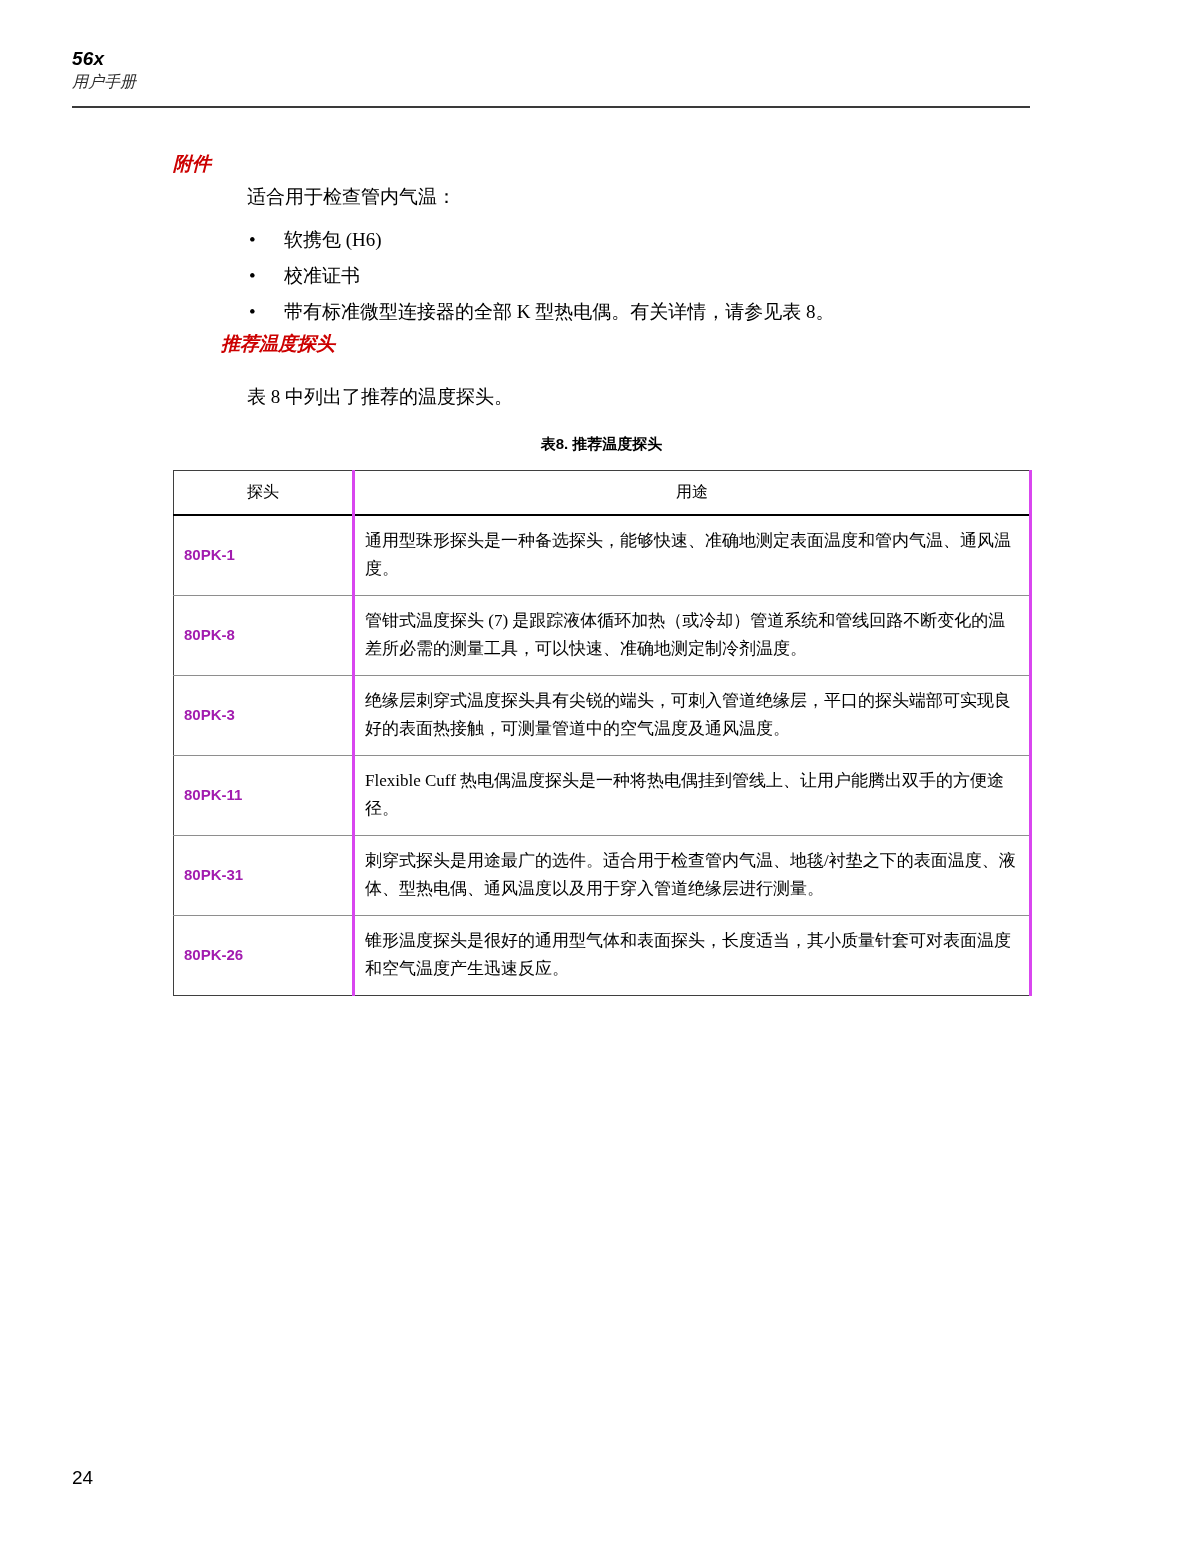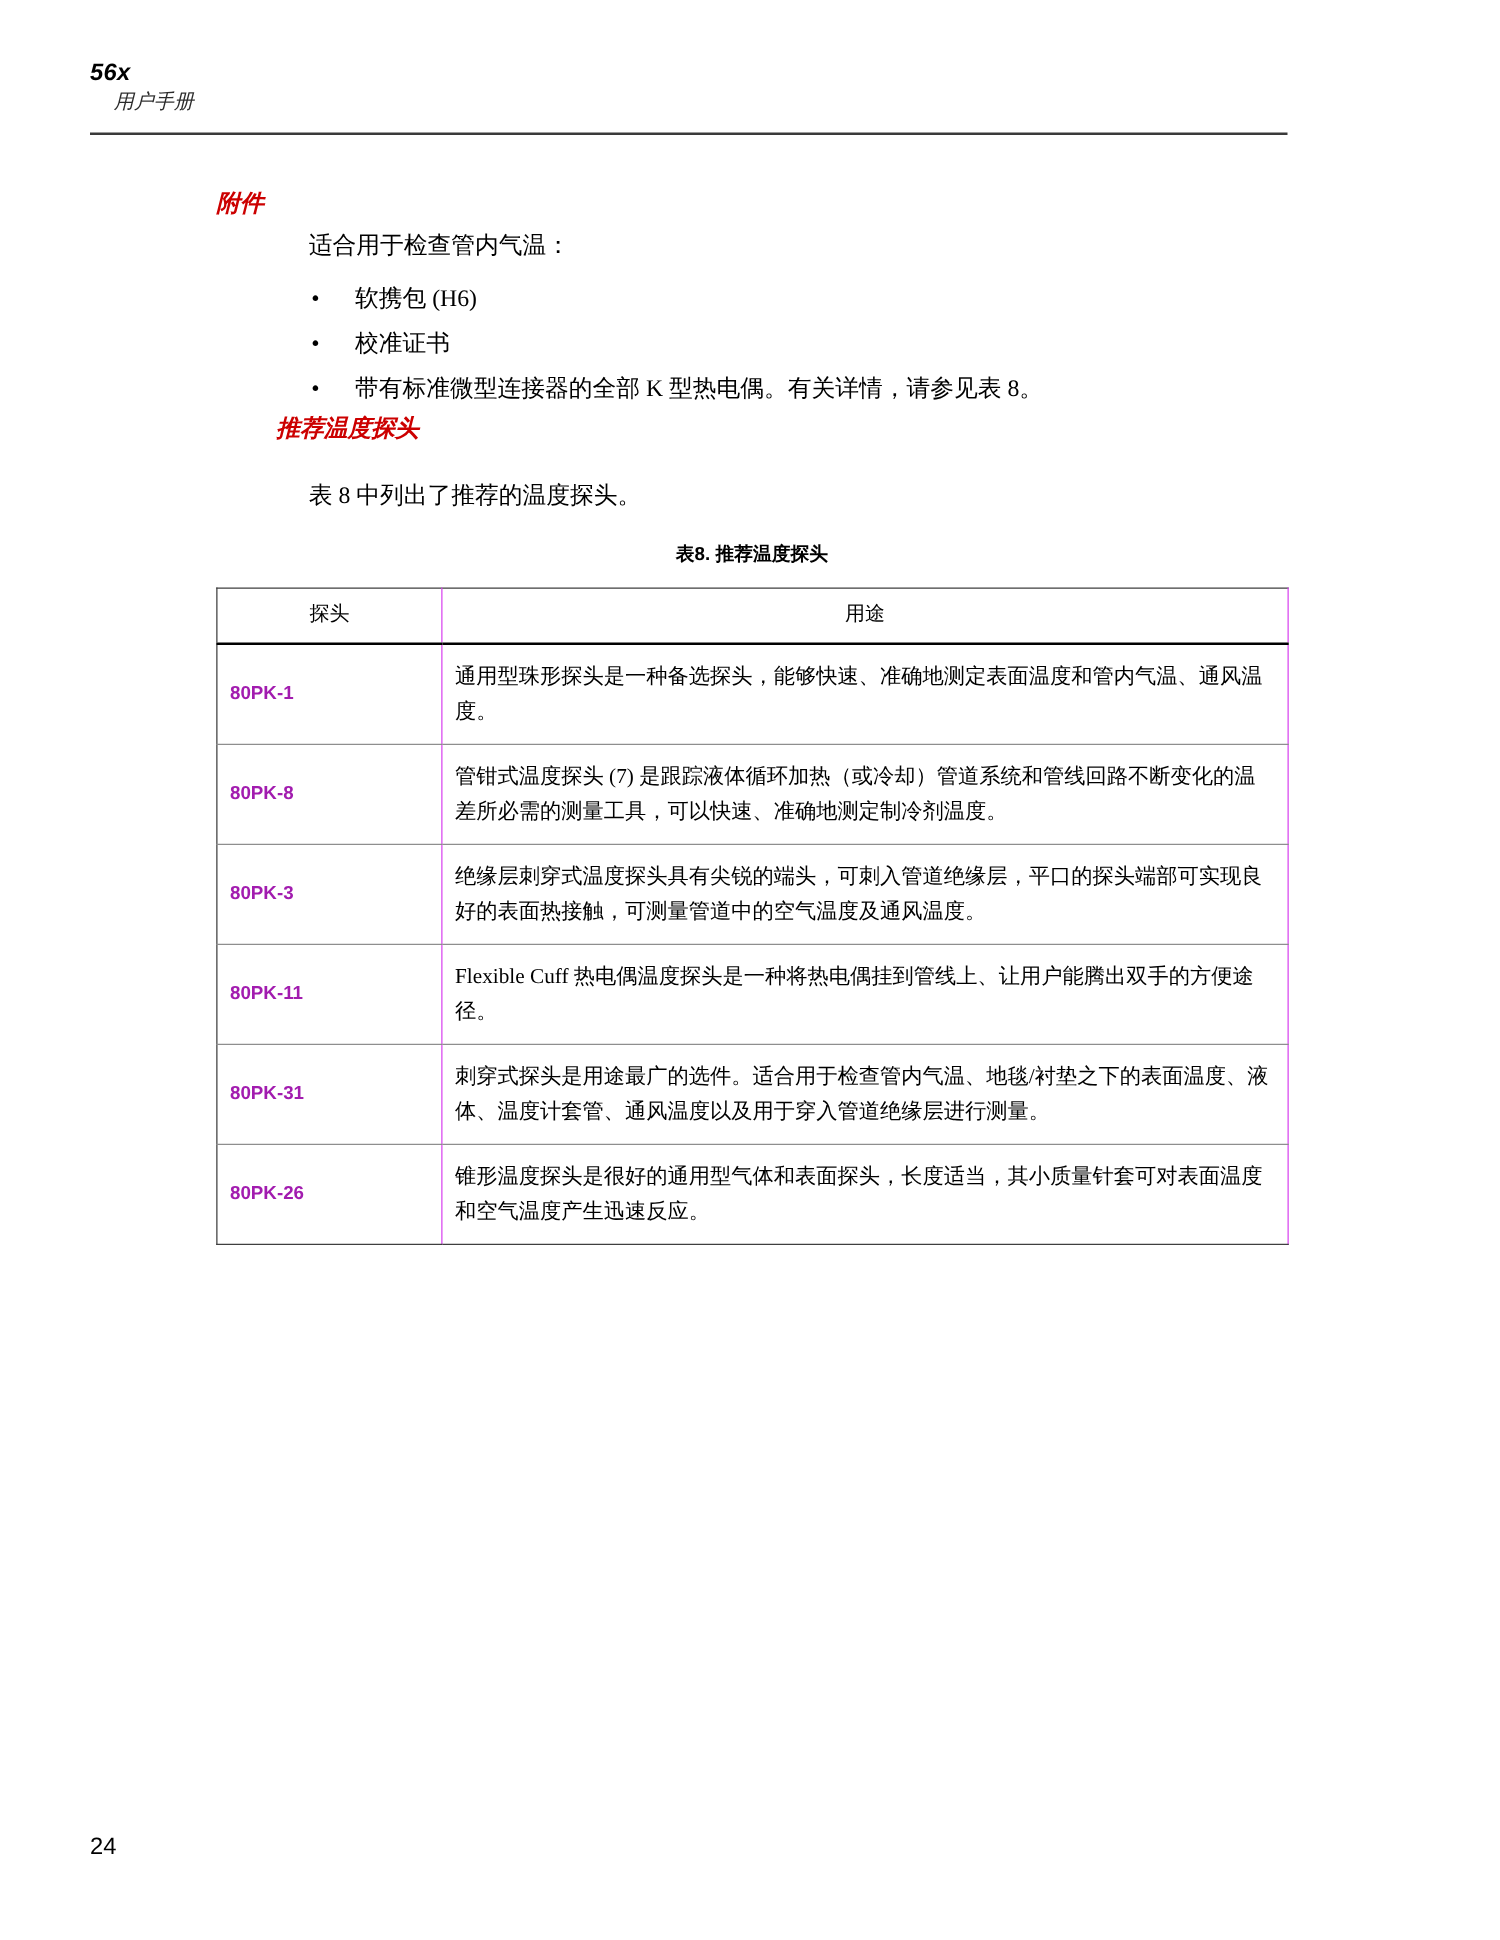--- a/index.html
+++ b/index.html
@@ -34,21 +34,20 @@
     color: #000;
   }
   .header-subtitle {
     font-family: "Liberation Serif", serif;
     font-style: italic;
     font-size: 16px;
     line-height: 21px;
     margin-top: 1px;
     color: #1a1a1a;
     opacity: 0.92;
-    margin-left: 19px;
   }
   .header-rule {
     position: absolute;
     left: 72px;
     top: 106px;
     width: 958px;
     height: 2px;
     background: #3a3a3a;
   }
 
@@ -124,21 +123,21 @@
     width: 857px;
     border-collapse: collapse;
     table-layout: fixed;
   }
   table.probe-table col.c-probe { width: 180px; }
   table.probe-table col.c-use { width: 677px; }
 
   table.probe-table th,
   table.probe-table td {
     border-left: 1px solid #3f3f3f;
-    border-right: 1px solid #d946ef;
+    border-right: 3px solid #d946ef;
     vertical-align: middle;
   }
   table.probe-table thead th {
     border-top: 1px solid #3f3f3f;
     border-bottom: 2.5px solid #000000;
     font-family: "Liberation Serif", serif;
     font-weight: normal;
     font-size: 16px;
     line-height: 22px;
     text-align: center;
@@ -240,21 +239,21 @@
       <tr>
         <td class="probe-name">80PK-3</td>
         <td class="probe-use">绝缘层刺穿式温度探头具有尖锐的端头，可刺入管道绝缘层，平口的探头端部可实现良好的表面热接触，可测量管道中的空气温度及通风温度。</td>
       </tr>
       <tr>
         <td class="probe-name">80PK-11</td>
         <td class="probe-use">Flexible Cuff 热电偶温度探头是一种将热电偶挂到管线上、让用户能腾出双手的方便途径。</td>
       </tr>
       <tr>
         <td class="probe-name">80PK-31</td>
-        <td class="probe-use">刺穿式探头是用途最广的选件。适合用于检查管内气温、地毯/衬垫之下的表面温度、液体、温度计套管、通风温度以及用于穿入管道绝缘层进行测量。</td>
+        <td class="probe-use">刺穿式探头是用途最广的选件。适合用于检查管内气温、地毯/衬垫之下的表面温度、液体、型热电偶、通风温度以及用于穿入管道绝缘层进行测量。</td>
       </tr>
       <tr>
         <td class="probe-name">80PK-26</td>
         <td class="probe-use">锥形温度探头是很好的通用型气体和表面探头，长度适当，其小质量针套可对表面温度和空气温度产生迅速反应。</td>
       </tr>
     </tbody>
   </table>
 
 </div>
 

